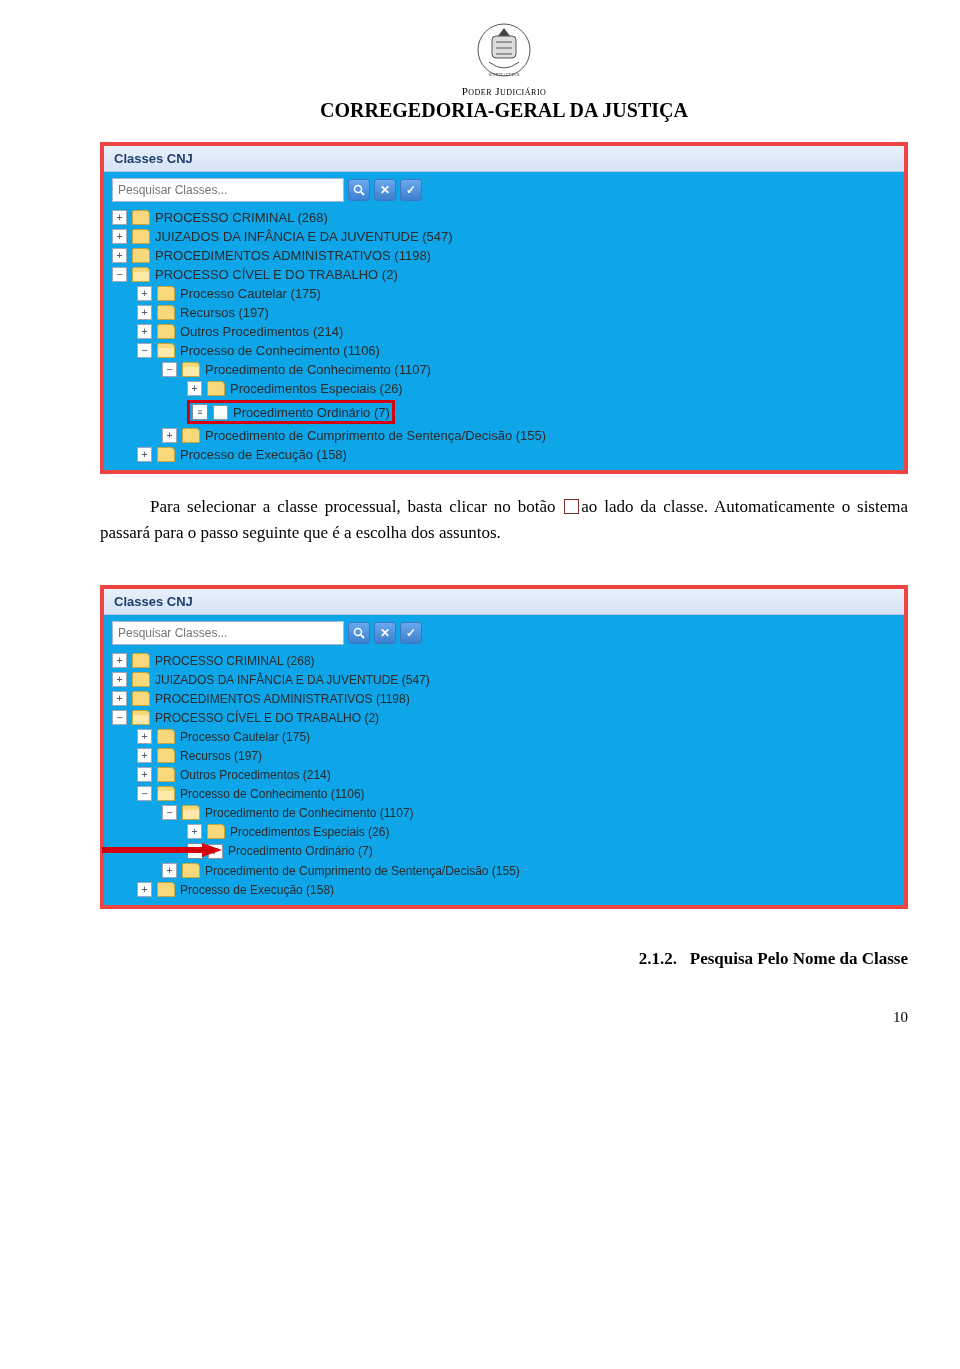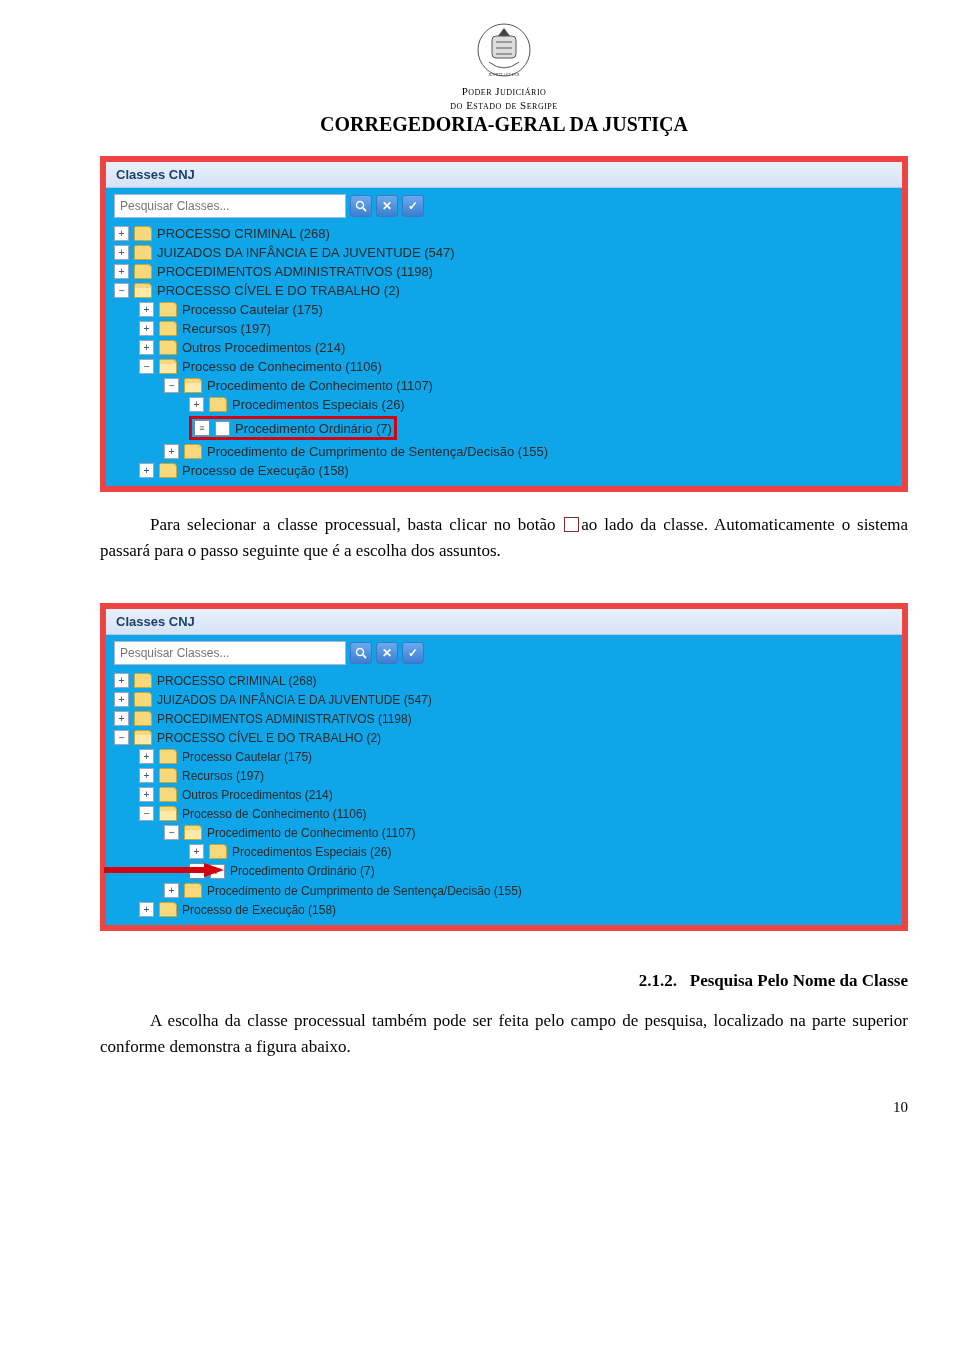--- a/index.html
+++ b/index.html
@@ -29,21 +29,21 @@
     letter-spacing: 0.5px;
     line-height: 1.1;
     margin-bottom: 2px;
   }
   .title-line {
     font-size: 20px;
     font-weight: bold;
     font-family: "Times New Roman", serif;
   }
   .panel {
-    border: 6px solid #ef4444;
+    border: 4px solid #ef4444;
     margin: 20px 0;
     background: #fdfdfd;
   }
   .panel-header {
     background: linear-gradient(#e8f0fb, #d6e3f5);
     border-bottom: 1px solid #b5c8e0;
     color: #1d3f6e;
     font-family: Arial, sans-serif;
     font-size: 13px;
     font-weight: bold;
@@ -200,21 +200,20 @@
   <div class="header">
     <svg class="crest" viewBox="0 0 60 60">
       <circle cx="30" cy="30" r="26" fill="#fff" stroke="#555" stroke-width="1"></circle>
       <path d="M30 8 L36 16 L24 16 Z" fill="#444"></path>
       <rect x="18" y="16" width="24" height="22" rx="4" fill="#ddd" stroke="#555"></rect>
       <path d="M22 22 h16 M22 28 h16 M22 34 h16" stroke="#555" stroke-width="1"></path>
       <path d="M15 42 Q30 54 45 42" fill="none" stroke="#555" stroke-width="1"></path>
       <text x="30" y="56" text-anchor="middle" font-size="4" fill="#444">IUSTITIA ET PAX</text>
     </svg>
     <div class="ministry">Poder Judiciário</div>
-    <div class="ministry">do Estado de Sergipe</div>
     <div class="title-line">CORREGEDORIA-GERAL DA JUSTIÇA</div>
   </div>
 
   <div class="panel">
     <div class="panel-header">Classes CNJ</div>
     <div class="panel-body">
       <div class="search-row">
         <input class="search-input" type="text" placeholder="Pesquisar Classes..." style="">
         <span class="icon-btn btn-search">
           <svg width="12" height="12" viewBox="0 0 12 12">
@@ -420,18 +419,15 @@
         </div>
       </div>
     </div>
   </div>
 
   <div class="section-heading">
     <span>2.1.2.</span>
     <span>&nbsp;</span>
     <span>Pesquisa Pelo Nome da Classe</span>
   </div>
-  <p class="body-text">
-    <span class="indent"></span><span>A escolha da classe processual também pode ser feita pelo campo de pesquisa, localizado na parte superior conforme demonstra a figura abaixo.</span>
-  </p>
 
   <div class="page-num">10</div>
 </div>
 
 </body></html>

